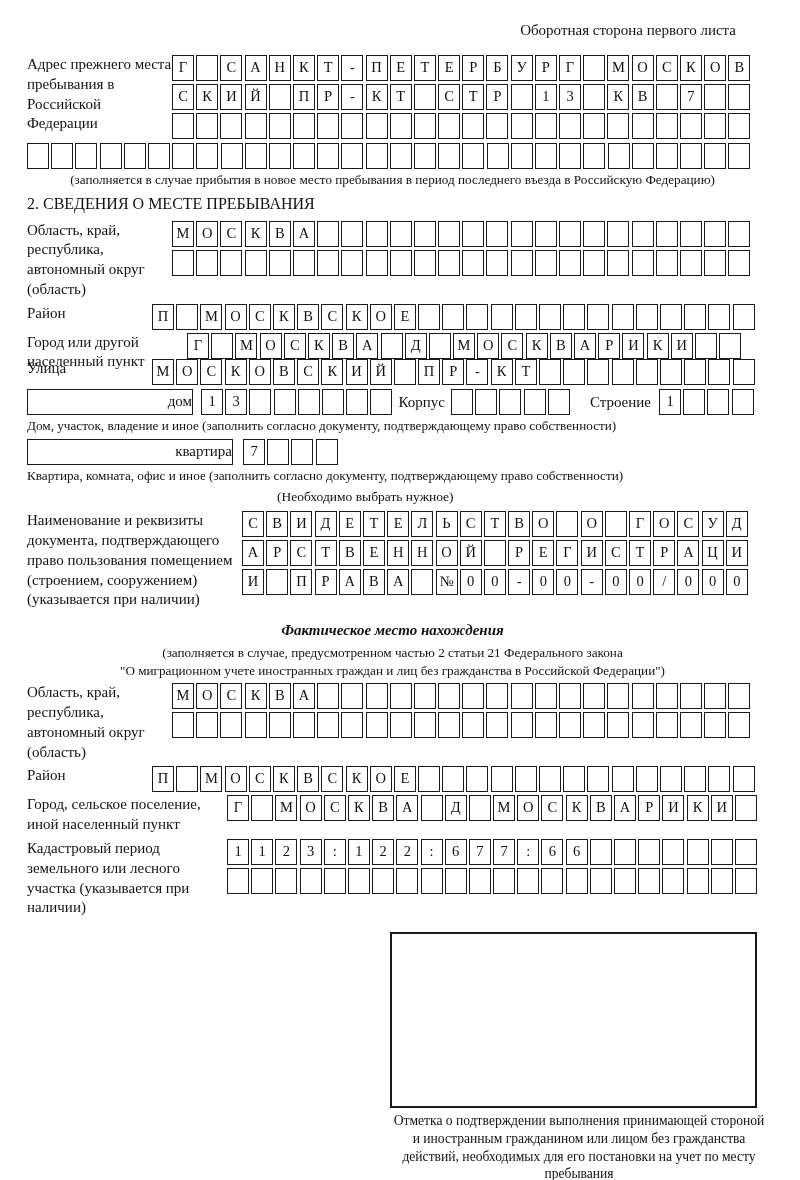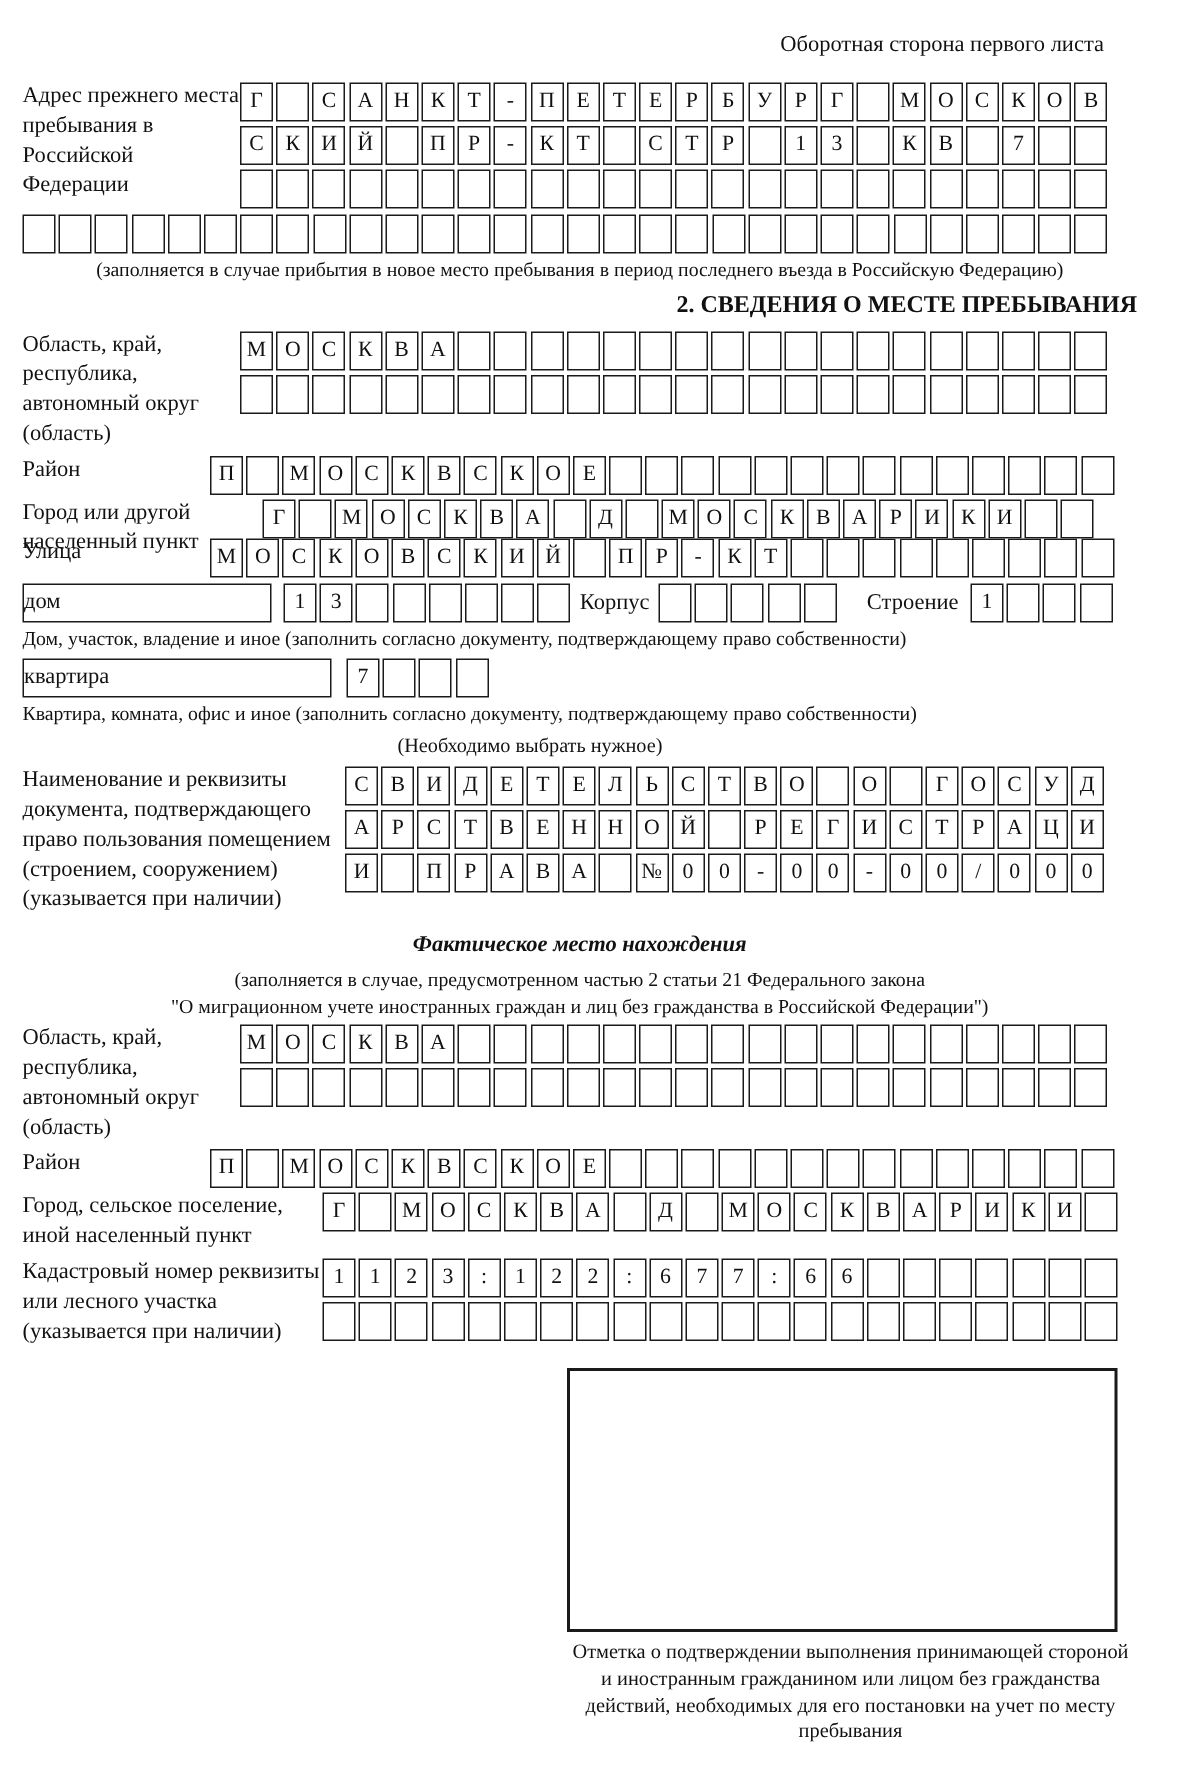--- a/index.html
+++ b/index.html
@@ -1,28 +1,28 @@
 <!DOCTYPE html>
 <html><head>
 <meta charset="utf-8">
 <style>
   html,body{margin:0;padding:0;background:#fff;color:#111;}
   body{font-family:"Liberation Serif","DejaVu Serif",serif;}
-  .page{width:800px;height:1180px;box-sizing:border-box;padding:22px 42px 10px 15px;position:relative;overflow:hidden;}
+  .page{width:800px;height:1180px;box-sizing:border-box;padding:22px 42px 10px 27px;position:relative;overflow:hidden;}
   .hdr-note{text-align:right;font-size:15px;padding-right:22px;margin-bottom:16px;}
   .row{display:flex;align-items:flex-start;margin-bottom:3px;}
   .lbl{font-size:15px;line-height:1.32;flex:0 0 auto;}
   .cellrows{display:flex;flex-direction:column;gap:3px;}
   .cells{display:flex;flex-wrap:nowrap;}
   .cell{flex:0 0 auto;width:22px;height:26px;box-sizing:border-box;border:1.6px solid #1a1a1a;margin-right:2.2px;text-align:center;font-size:14.5px;line-height:22px;background:#fff;}
   .caption{font-size:13.2px;text-align:center;margin:3px 0 4px 0;line-height:1.25;}
   .caption-left{font-size:13.2px;text-align:left;margin:2px 0 5px 0;font-family:Liberation Serif, serif;}
-  .sec-title{font-size:16px;font-weight:bold;text-align:right;margin:6px 0 8px 0;}
+  .sec-title{font-size:16px;font-weight:normal;text-align:left;margin:6px 0 8px 0;}
   .sub-title{font-size:15px;font-weight:bold;text-align:center;margin:12px 0 6px 0;font-style:italic;}
-  .widebox{box-sizing:border-box;border:1.6px solid #1a1a1a;height:26px;text-align:left;font-size:15px;line-height:22px;flex:0 0 auto;}
+  .widebox{box-sizing:border-box;border:1.6px solid #1a1a1a;height:26px;text-align:right;font-size:15px;line-height:22px;flex:0 0 auto;}
   .cb{flex:0 0 auto;width:22px;height:26px;box-sizing:border-box;border:1.6px solid #1a1a1a;text-align:center;font-size:14.5px;line-height:22px;}
   .inline-lbl{font-size:15px;line-height:26px;}
   .mt4{margin-top:4px;}
   .stamp-wrap{margin-left:363px;width:378px;}
   .stamp-box{box-sizing:border-box;width:367px;height:176px;border:2px solid #1a1a1a;margin-bottom:4px;}
   .stamp-caption{font-size:13.6px;text-align:center;line-height:1.3;}
 </style>
 </head>
 <body>
 
@@ -531,21 +531,21 @@
         <div class="cell">А</div>
         <div class="cell">Р</div>
         <div class="cell">И</div>
         <div class="cell">К</div>
         <div class="cell">И</div>
         <div class="cell"></div>
       </div>
   </div>
 
   <div class="row mt4">
-    <div class="lbl" style="width:200px;">Кадастровый номер реквизиты или лесного участка (указывается при наличии)</div>
+    <div class="lbl" style="width:200px;">Кадастровый период земельного или лесного участка (указывается при наличии)</div>
     <div class="cellrows">
       <div class="cells">
           <div class="cell">1</div>
           <div class="cell">1</div>
           <div class="cell">2</div>
           <div class="cell">3</div>
           <div class="cell">:</div>
           <div class="cell">1</div>
           <div class="cell">2</div>
           <div class="cell">2</div>

